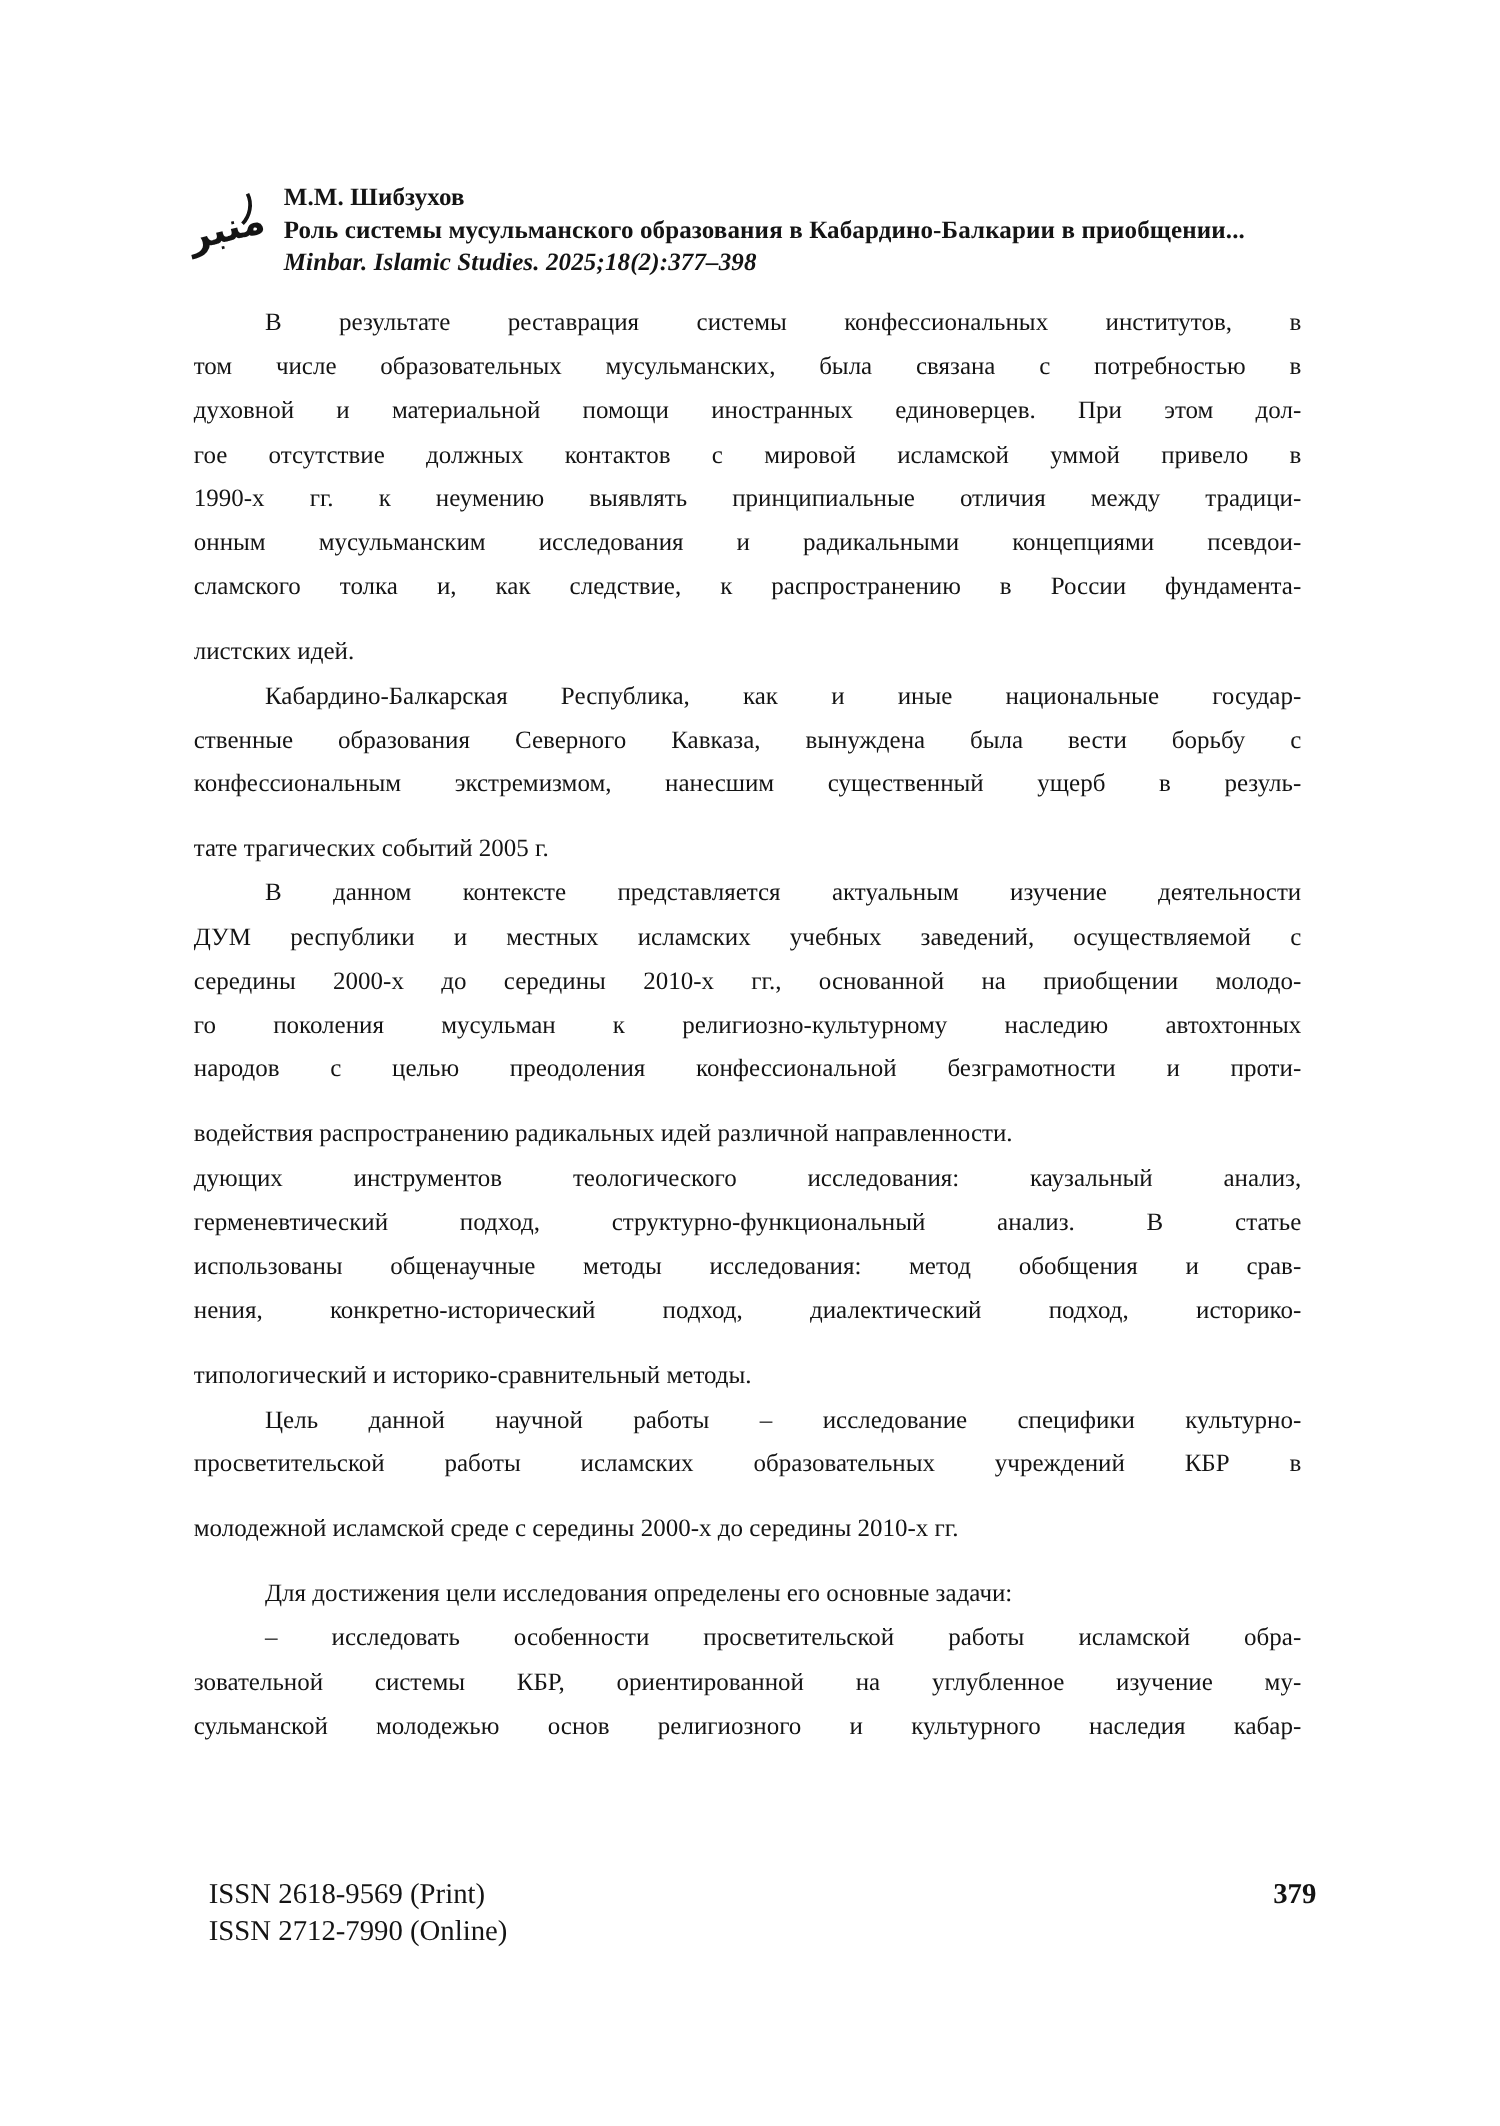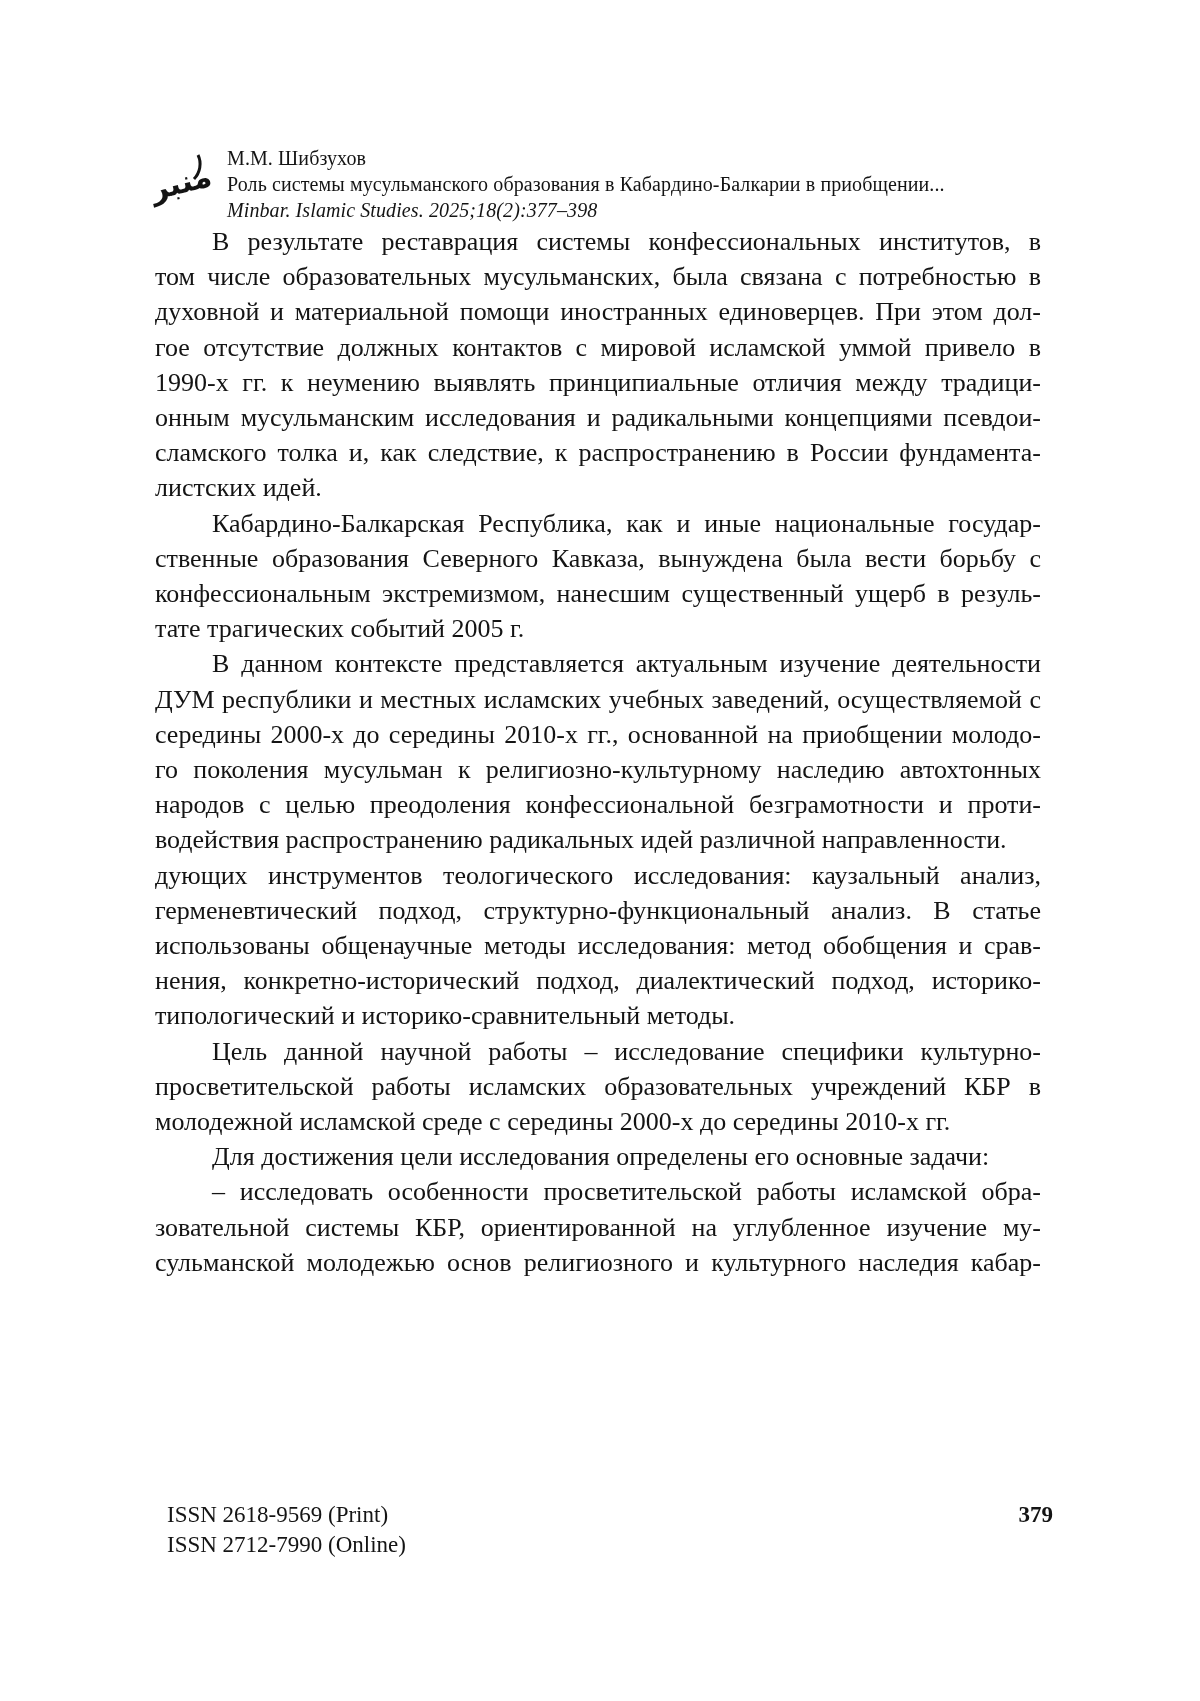--- a/index.html
+++ b/index.html
@@ -27,43 +27,43 @@
     width: 900px;
   }
   .logo {
     width: 66px; height: 72px;
     flex: 0 0 auto;
     display: flex; align-items: center; justify-content: center;
   }
   .logo svg { width: 66px; height: 72px; }
   .header-text {
     padding-top: 2px;
-    font-weight: normal;
+    font-weight: bold;
     font-size: 20px;
     line-height: 26px;
     letter-spacing: 0.1px;
     white-space: nowrap;
   }
   .header-text .citation { font-style: italic; }
 
   
   .article-body {
     position: absolute;
-    left: 155px; top: 224px;
+    left: 155px; top: 241px;
     width: 886px;
-    font-size: 26px;
+    font-size: 20px;
     line-height: 35.2px;
   }
   .article-body .line {
     text-align: justify;
     text-align-last: justify;
     white-space: normal;
   }
   .article-body .line.first { text-indent: 57px; }
-  .article-body .line.last  { text-align-last: left; }
+  .article-body .line.last  { text-align-last: left; margin-top: 17px; }
 
   
   .footer {
     position: absolute;
     left: 167px; top: 1500px;
     width: 886px;
     font-size: 23px;
     line-height: 29.5px;
   }
   .footer .page-number {

